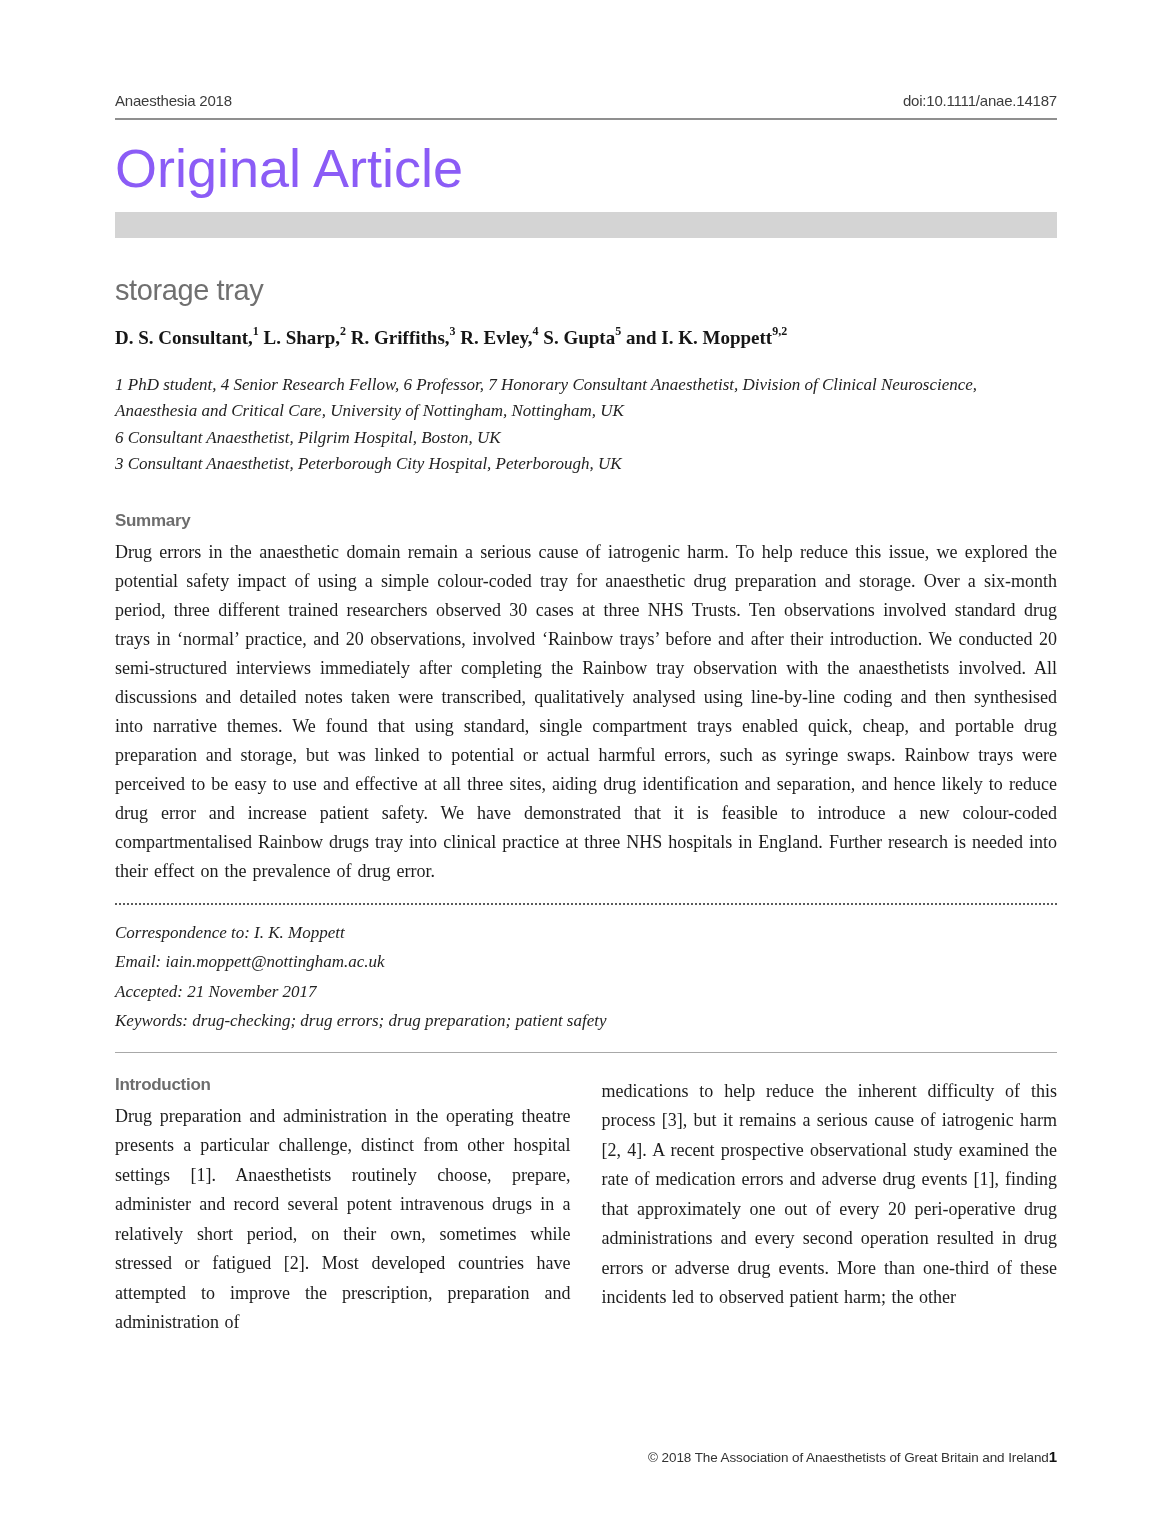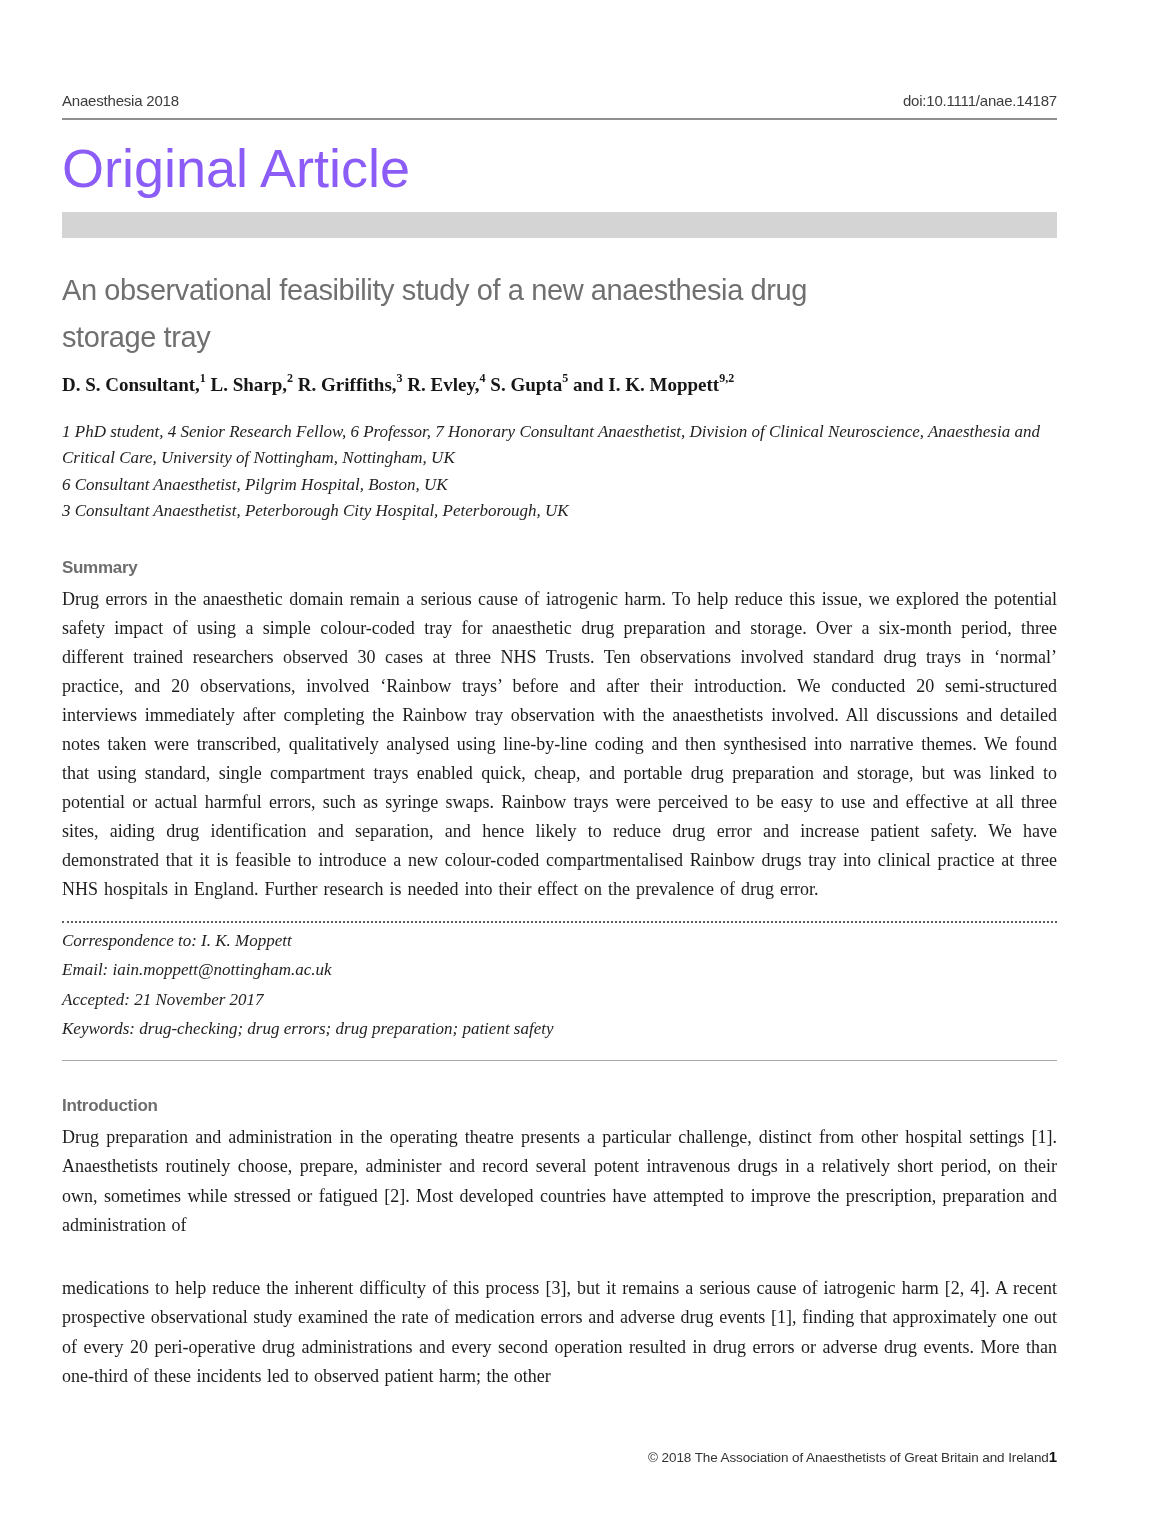--- a/index.html
+++ b/index.html
@@ -6,21 +6,21 @@
   html, body {
     width: 1169px; height: 1536px;
     background: #ffffff;
     font-family: "Liberation Serif", serif;
     color: #1c1c1c;
     overflow: hidden;
   }
   .page {
     position: relative;
     width: 1169px; height: 1536px;
-    padding: 92px 112px 0 62px;
+    padding: 92px 112px 0 115px;
   }
   
   .journal-header {
     display: flex;
     justify-content: space-between;
     align-items: baseline;
     font-family: "Liberation Sans", sans-serif;
     font-size: 15px;
     color: #3c3c3c;
     letter-spacing: -0.2px;
@@ -95,37 +95,36 @@
     word-spacing: 1.5px;
     color: #1c1c1c;
   }
   .dotted-divider {
     margin-top: 17px;
     border: none;
     border-top: 2px dotted #5a5a5a;
   }
   
   .correspondence {
-    margin-top: 3px;
+    margin-top: 13px;
     font-style: italic;
     font-size: 17px;
     line-height: 29.5px;
     color: #222;
   }
   .section-divider {
     margin-top: 16px;
     border: none;
     border-top: 1.5px solid #a8a8a8;
   }
   
   .columns {
-    margin-top: 35px;
+    margin-top: 22px;
     display: flex;
     gap: 31px;
-    flex-direction: column;
   }
   .col { flex: 1 1 0; }
   .intro-paragraph {
     margin-top: 7px;
     font-size: 18px;
     line-height: 29.5px;
     text-align: justify;
     word-spacing: 1px;
     color: #1c1c1c;
   }
@@ -157,21 +156,20 @@
   <div class="journal-header">
     <span>Anaesthesia 2018</span>
     <span>doi:10.1111/anae.14187</span>
   </div>
   <hr class="header-rule">
 
   <div class="article-type">Original Article</div>
   <div class="title-bar"></div>
 
   <div class="article-title">
-    <div>An observational feasibility study of a new anaesthesia drug</div>
     <div>storage tray</div>
   </div>
 
   <p class="authors"><span>D. S. Consultant,</span><sup>1</sup><span> L. Sharp,</span><sup>2</sup><span> R. Griffiths,</span><sup>3</sup><span> R. Evley,</span><sup>4</sup><span> S. Gupta</span><sup>5</sup><span> and I. K. Moppett</span><sup>9,2</sup></p>
 
   <div class="affiliations">
     <div>1 PhD student, 4 Senior Research Fellow, 6 Professor, 7 Honorary Consultant Anaesthetist, Division of Clinical Neuroscience, Anaesthesia and Critical Care, University of Nottingham, Nottingham, UK</div>
     <div>6 Consultant Anaesthetist, Pilgrim Hospital, Boston, UK</div>
     <div>3 Consultant Anaesthetist, Peterborough City Hospital, Peterborough, UK</div>
   </div>

